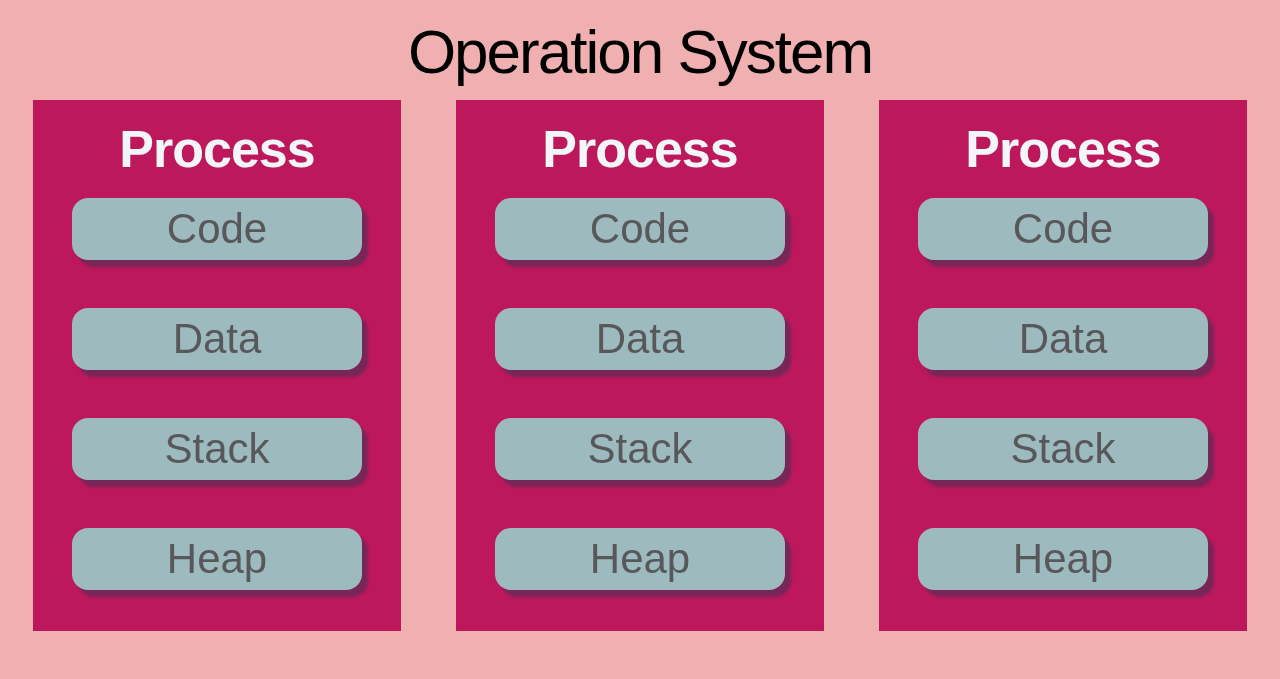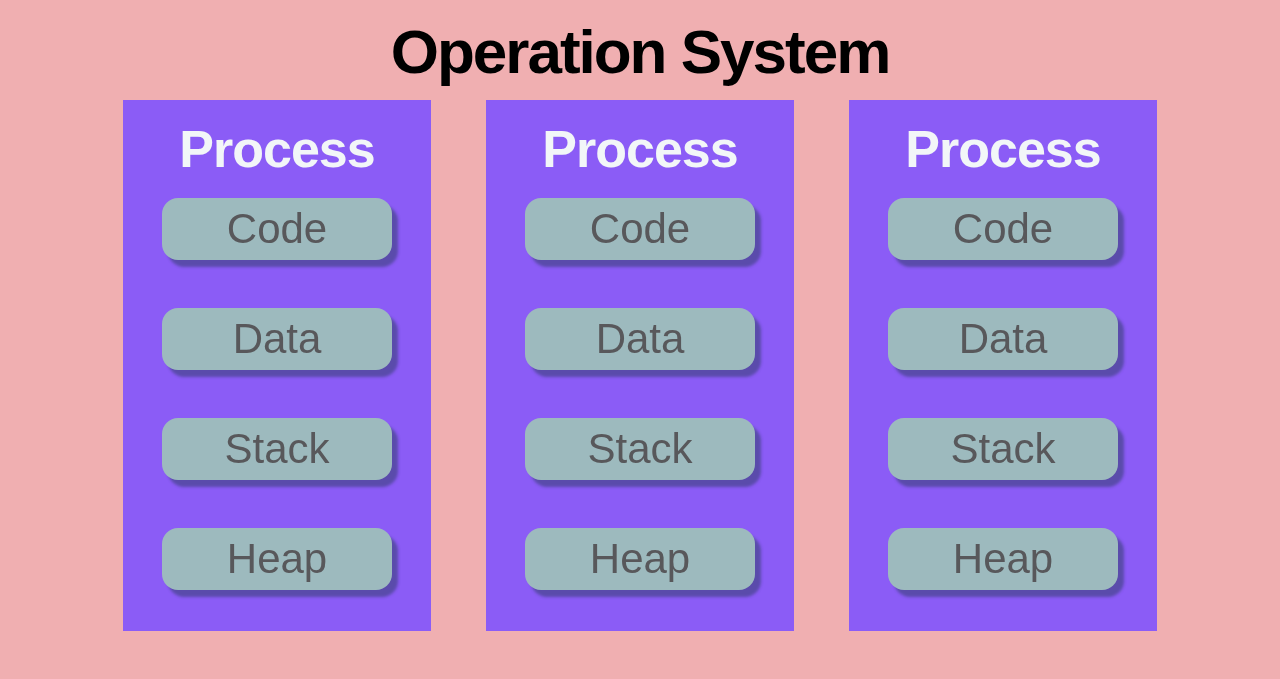--- a/index.html
+++ b/index.html
@@ -18,35 +18,35 @@
     height: 679px;
     position: relative;
   }
   .diagram-title {
     margin: 0;
     padding-top: 12px;
     height: 100px;
     box-sizing: border-box;
     text-align: center;
     font-size: 62px;
-    font-weight: 700;
+    font-weight: 400;
     letter-spacing: -2px;
     color: #000000;
     line-height: 1.3;
   }
   .process-row {
     display: flex;
     justify-content: center;
     gap: 55px;
   }
   .process-box {
-    width: 308px;
+    width: 368px;
     height: 531px;
     box-sizing: border-box;
-    background: #8b5cf6;
+    background: #be185d;
     padding: 14px 39px 0 39px;
     flex: 0 0 auto;
   }
   .process-title {
     margin: 0 0 14px 0;
     text-align: center;
     font-size: 52px;
     font-weight: 700;
     color: #f2f6f8;
     line-height: 1.35;

